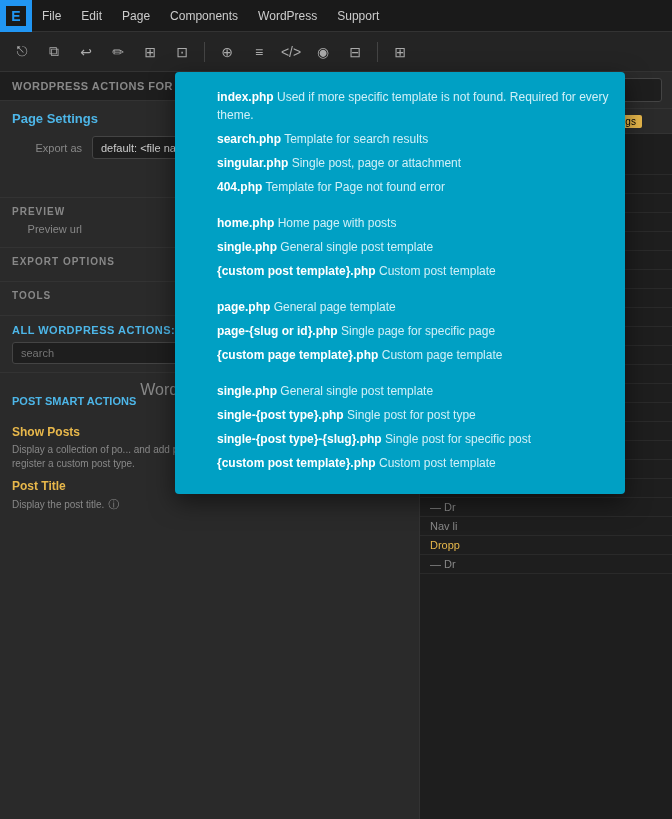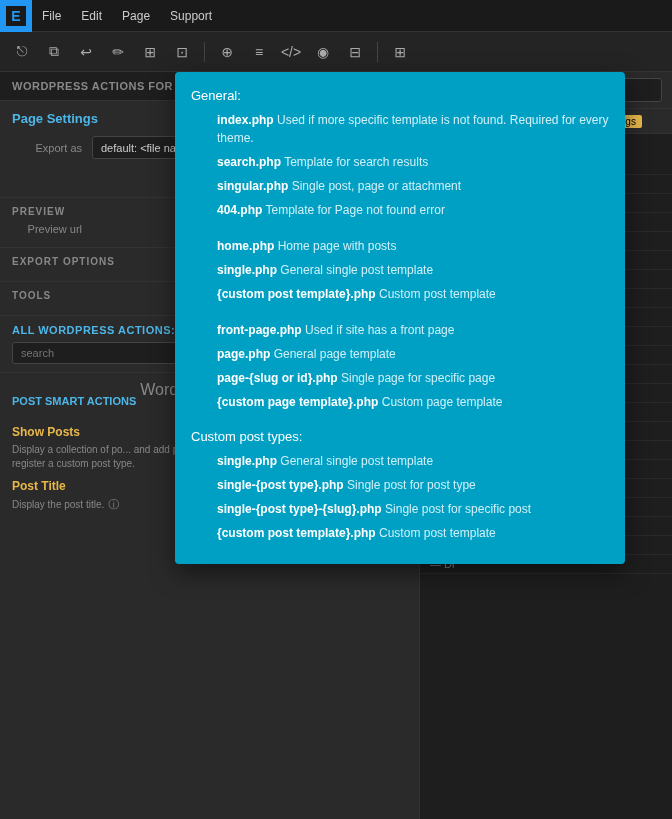--- a/index.html
+++ b/index.html
@@ -81,20 +81,22 @@
 <body>
 
 <div class="menu-bar">
   <div class="menu-logo">
     <div class="menu-logo-inner">E</div>
   </div>
   <div class="menu-items">
     <div class="menu-item">File</div>
     <div class="menu-item">Edit</div>
     <div class="menu-item">Page</div>
+    <div class="menu-item">Components</div>
+    <div class="menu-item">WordPress</div>
     <div class="menu-item">Support</div>
   </div>
 </div>
 
 <div class="toolbar">
   <div class="toolbar-btn">⎋</div>
   <div class="toolbar-btn">⧉</div>
   <div class="toolbar-btn">↩</div>
   <div class="toolbar-btn">✏</div>
   <div class="toolbar-btn">⊞</div>
@@ -206,41 +208,38 @@
       <div class="right-item">Nav li</div>
       <div class="right-item">— Dr</div>
       <div class="right-item">Nav li</div>
       <div class="right-item accent">Dropp</div>
       <div class="right-item">— Dr</div>
     </div>
   </div>
 </div>
 
 <div class="popup-overlay">
-  <div class="popup-section-title">General:</div>
   <div id="general-items">
       <div class="popup-item"><span class="filename">index.php</span> <span class="description">Used if more specific template is not found. Required for every theme.</span></div>
       <div class="popup-item"><span class="filename">search.php</span> <span class="description">Template for search results</span></div>
       <div class="popup-item"><span class="filename">singular.php</span> <span class="description">Single post, page or attachment</span></div>
       <div class="popup-item"><span class="filename">404.php</span> <span class="description">Template for Page not found error</span></div>
     </div>
   <div class="popup-divider"></div>
   <div id="posts-items">
       <div class="popup-item"><span class="filename">home.php</span> <span class="description">Home page with posts</span></div>
       <div class="popup-item"><span class="filename">single.php</span> <span class="description">General single post template</span></div>
       <div class="popup-item"><span class="filename">{custom post template}.php</span> <span class="description">Custom post template</span></div>
     </div>
   <div class="popup-divider"></div>
   <div id="pages-items">
-      <div class="popup-item"><span class="filename">front-page.php</span> <span class="description">Used if site has a front page</span></div>
       <div class="popup-item"><span class="filename">page.php</span> <span class="description">General page template</span></div>
       <div class="popup-item"><span class="filename">page-{slug or id}.php</span> <span class="description">Single page for specific page</span></div>
       <div class="popup-item"><span class="filename">{custom page template}.php</span> <span class="description">Custom page template</span></div>
     </div>
   <div class="popup-divider"></div>
-  <div class="popup-section-title">Custom post types:</div>
   <div id="custom-post-items">
       <div class="popup-item"><span class="filename">single.php</span> <span class="description">General single post template</span></div>
       <div class="popup-item"><span class="filename">single-{post type}.php</span> <span class="description">Single post for post type</span></div>
       <div class="popup-item"><span class="filename">single-{post type}-{slug}.php</span> <span class="description">Single post for specific post</span></div>
       <div class="popup-item"><span class="filename">{custom post template}.php</span> <span class="description">Custom post template</span></div>
     </div>
 </div>
 
 </body></html>

